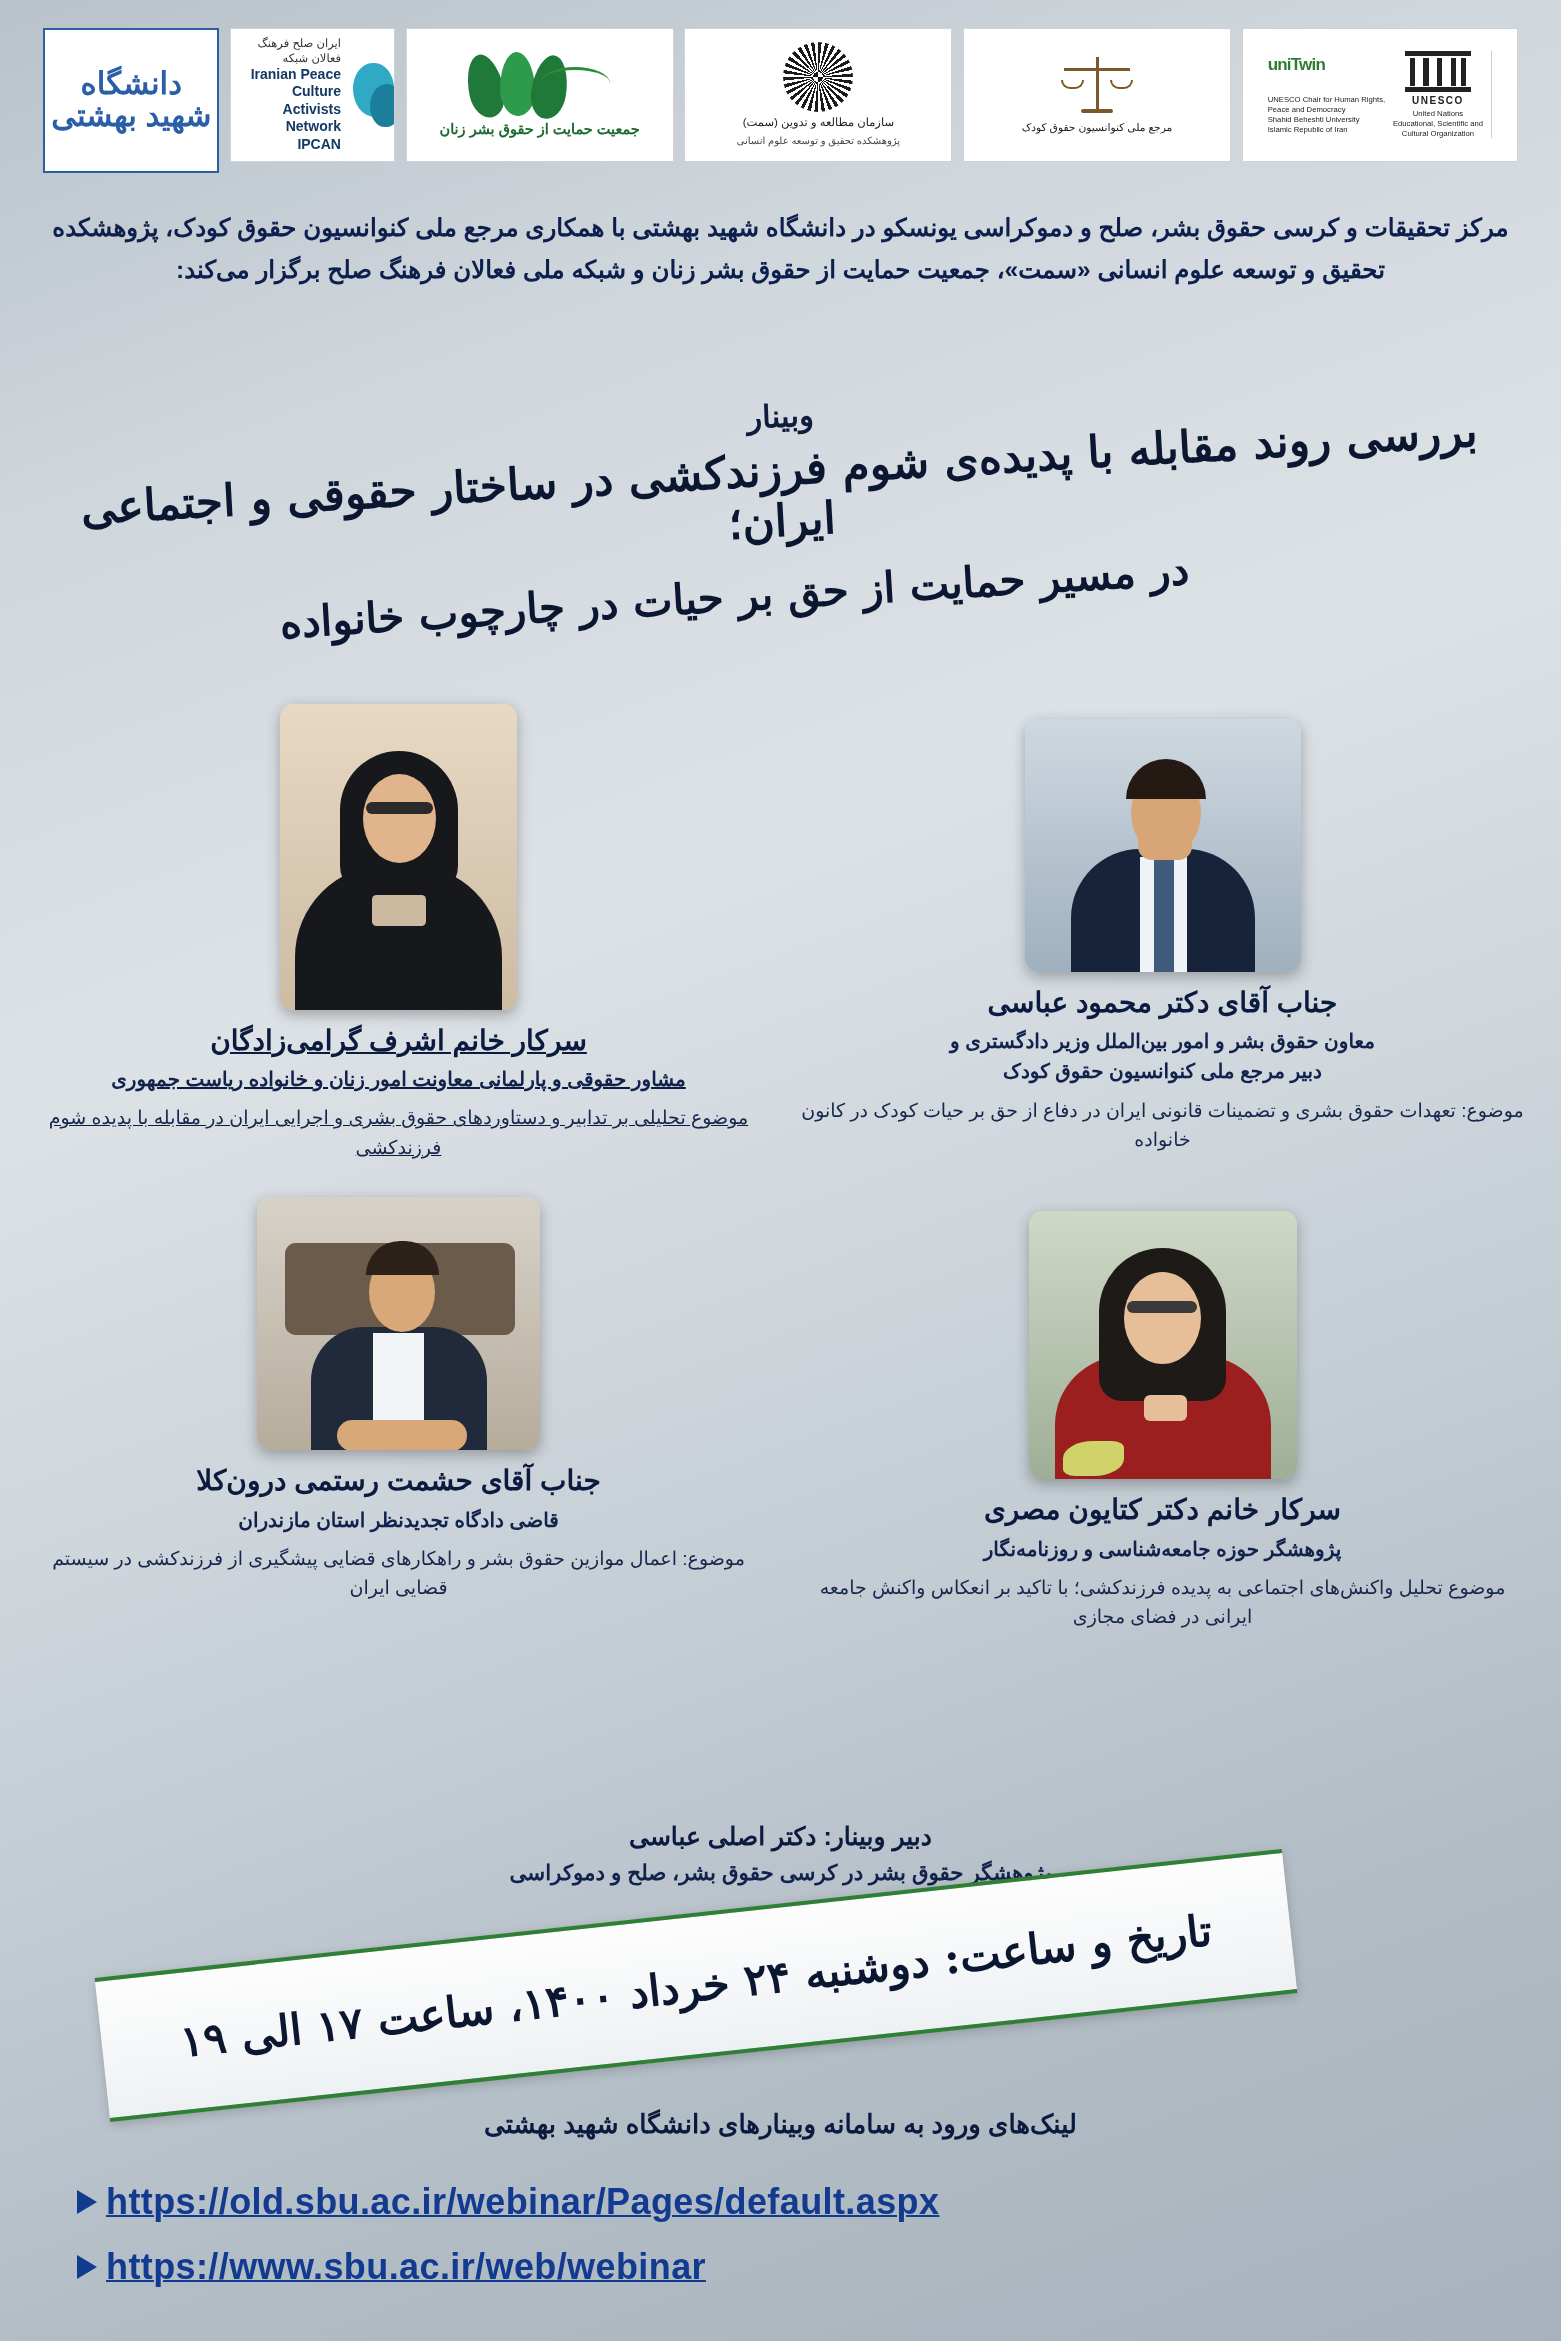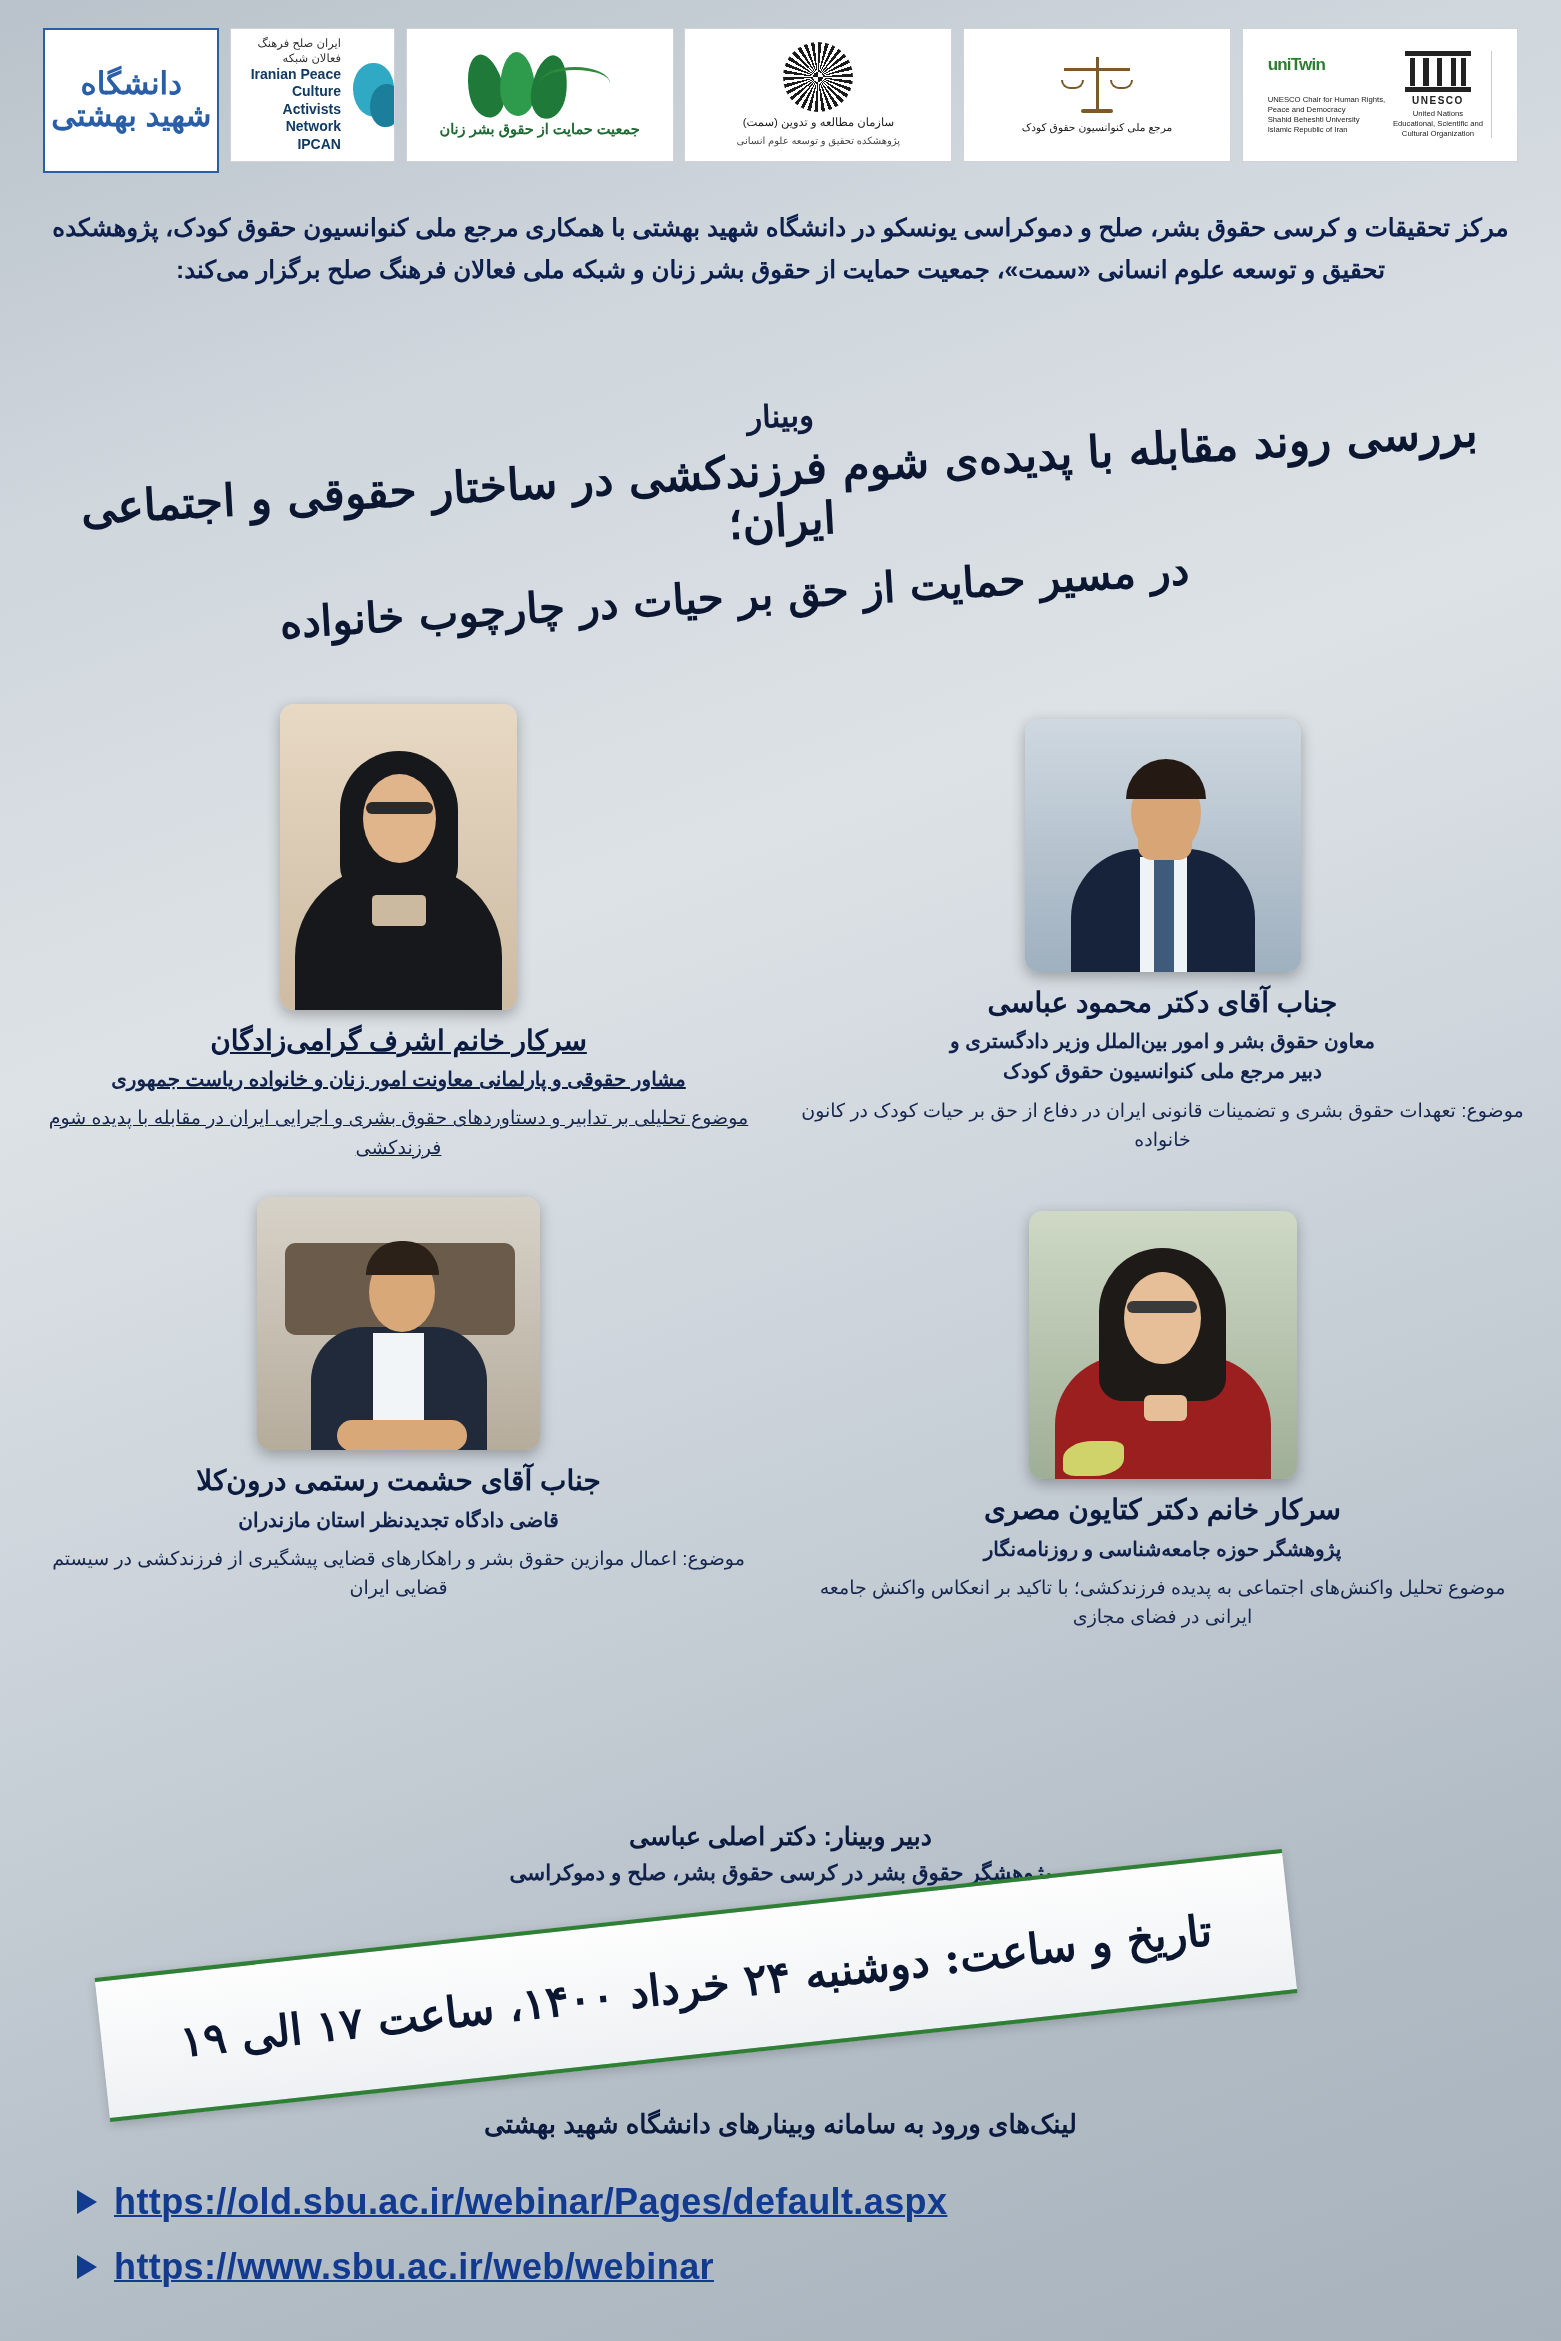--- a/index.html
+++ b/index.html
@@ -209,21 +209,21 @@
 
   
   .links-head {
     position:absolute; top:2109px; left:0; right:0;
     text-align:center;
     font-size:26px; font-weight:bold; color:#0b1a3f;
   }
   .link-row {
     position:absolute;
     left: 77px;
-    display:flex; align-items:center; gap:17px;
+    display:flex; align-items:center; gap:9px;
     direction:ltr;
   }
   .link-row.r1 { top: 2181px; }
   .link-row.r2 { top: 2246px; }
   .arrow-icon {
     width:0;height:0;
     border-left:20px solid #123a8f;
     border-top:12.2px solid transparent;
     border-bottom:12.2px solid transparent;
   }

